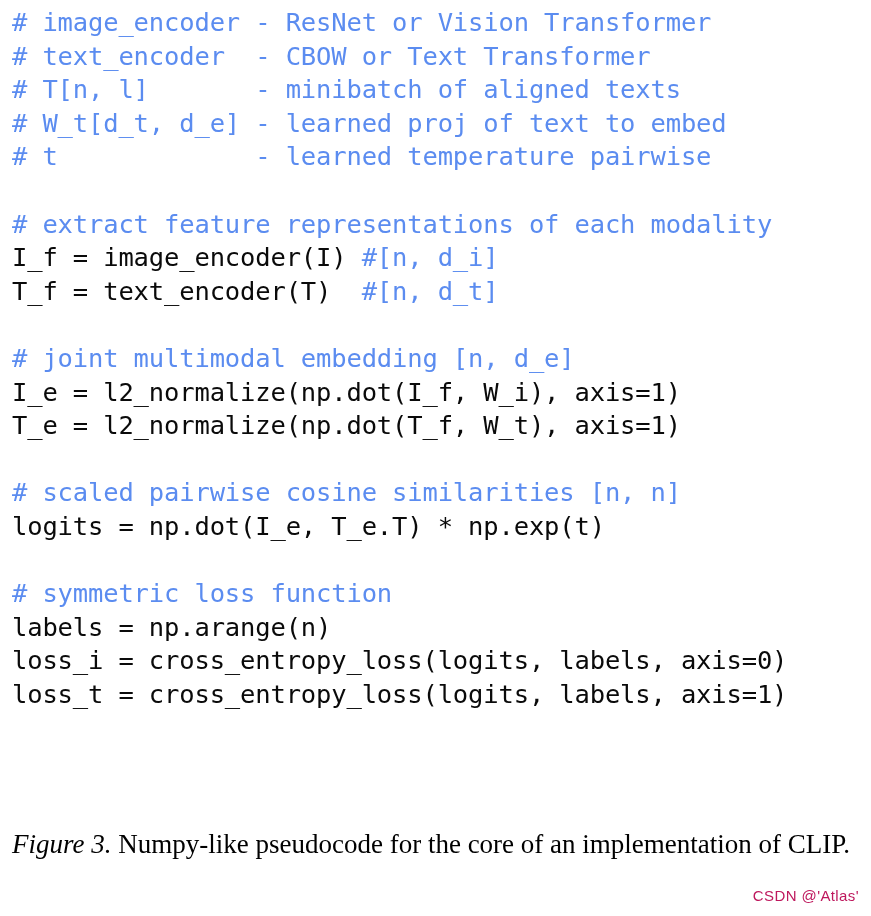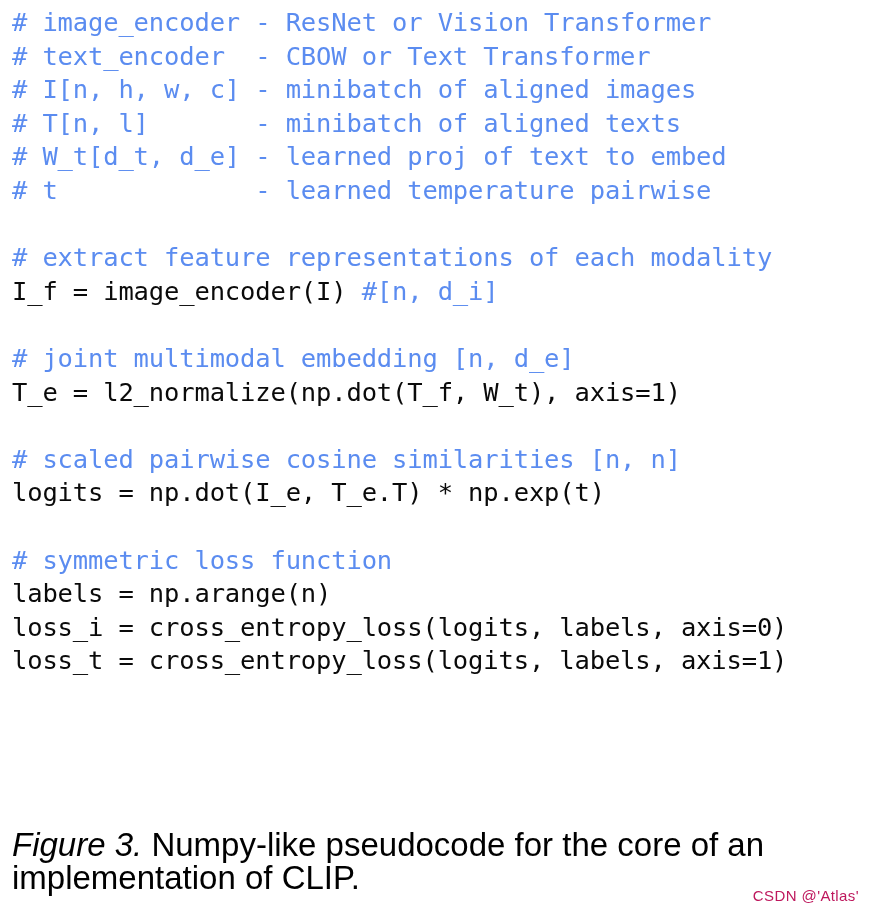--- a/index.html
+++ b/index.html
@@ -48,22 +48,22 @@
   }
   .tok-code {
     color: #0a0a0a;
   }
 
   #caption {
     position: absolute;
     left: 12px;
     top: 828px;
     width: 848px;
-    font-family: Liberation Sans, sans-serif;
-    font-size: 33px;
+    font-family: Liberation Serif, serif;
+    font-size: 27px;
     line-height: 33px;
     color: #000000;
     text-align: left;
   }
   #caption .fig-label {
     font-style: italic;
   }
 
   #watermark {
     position: absolute;
@@ -77,29 +77,30 @@
   }
 </style>
 </head>
 <body>
 
 <div id="figure-root">
 
   <div id="code-block">
       <div class="code-line"><span class="tok-comment"># image_encoder - ResNet or Vision Transformer</span></div>
       <div class="code-line"><span class="tok-comment"># text_encoder  - CBOW or Text Transformer</span></div>
-      <div class="code-line"><span class="tok-comment"># I[n, h, w, c] - minibatch of aligned images</span></div>
       <div class="code-line"><span class="tok-comment"># T[n, l]       - minibatch of aligned texts</span></div>
       <div class="code-line"><span class="tok-comment"># W_t[d_t, d_e] - learned proj of text to embed</span></div>
       <div class="code-line"><span class="tok-comment"># t             - learned temperature pairwise</span></div>
       <div class="code-line blank">&nbsp;</div>
       <div class="code-line"><span class="tok-comment"># extract feature representations of each modality</span></div>
       <div class="code-line"><span class="tok-code">I_f = image_encoder(I) </span><span class="tok-comment">#[n, d_i]</span></div>
+      <div class="code-line"><span class="tok-code">T_f = text_encoder(T)  </span><span class="tok-comment">#[n, d_t]</span></div>
       <div class="code-line blank">&nbsp;</div>
       <div class="code-line"><span class="tok-comment"># joint multimodal embedding [n, d_e]</span></div>
+      <div class="code-line"><span class="tok-code">I_e = l2_normalize(np.dot(I_f, W_i), axis=1)</span></div>
       <div class="code-line"><span class="tok-code">T_e = l2_normalize(np.dot(T_f, W_t), axis=1)</span></div>
       <div class="code-line blank">&nbsp;</div>
       <div class="code-line"><span class="tok-comment"># scaled pairwise cosine similarities [n, n]</span></div>
       <div class="code-line"><span class="tok-code">logits = np.dot(I_e, T_e.T) * np.exp(t)</span></div>
       <div class="code-line blank">&nbsp;</div>
       <div class="code-line"><span class="tok-comment"># symmetric loss function</span></div>
       <div class="code-line"><span class="tok-code">labels = np.arange(n)</span></div>
       <div class="code-line"><span class="tok-code">loss_i = cross_entropy_loss(logits, labels, axis=0)</span></div>
       <div class="code-line"><span class="tok-code">loss_t = cross_entropy_loss(logits, labels, axis=1)</span></div>
     </div>

